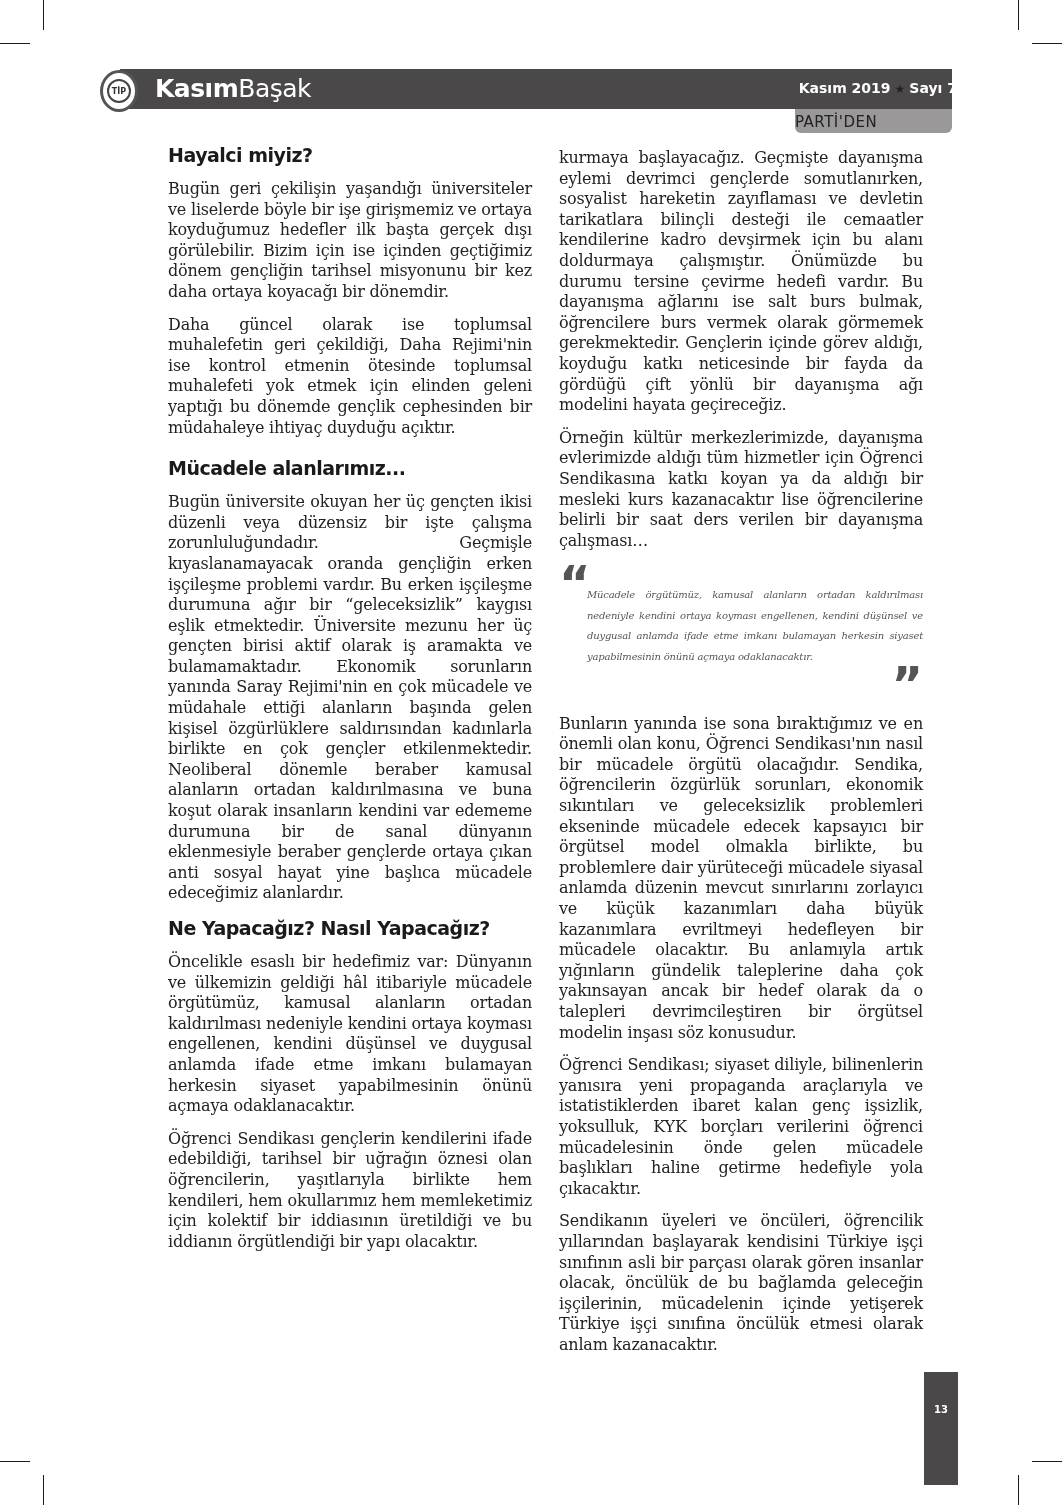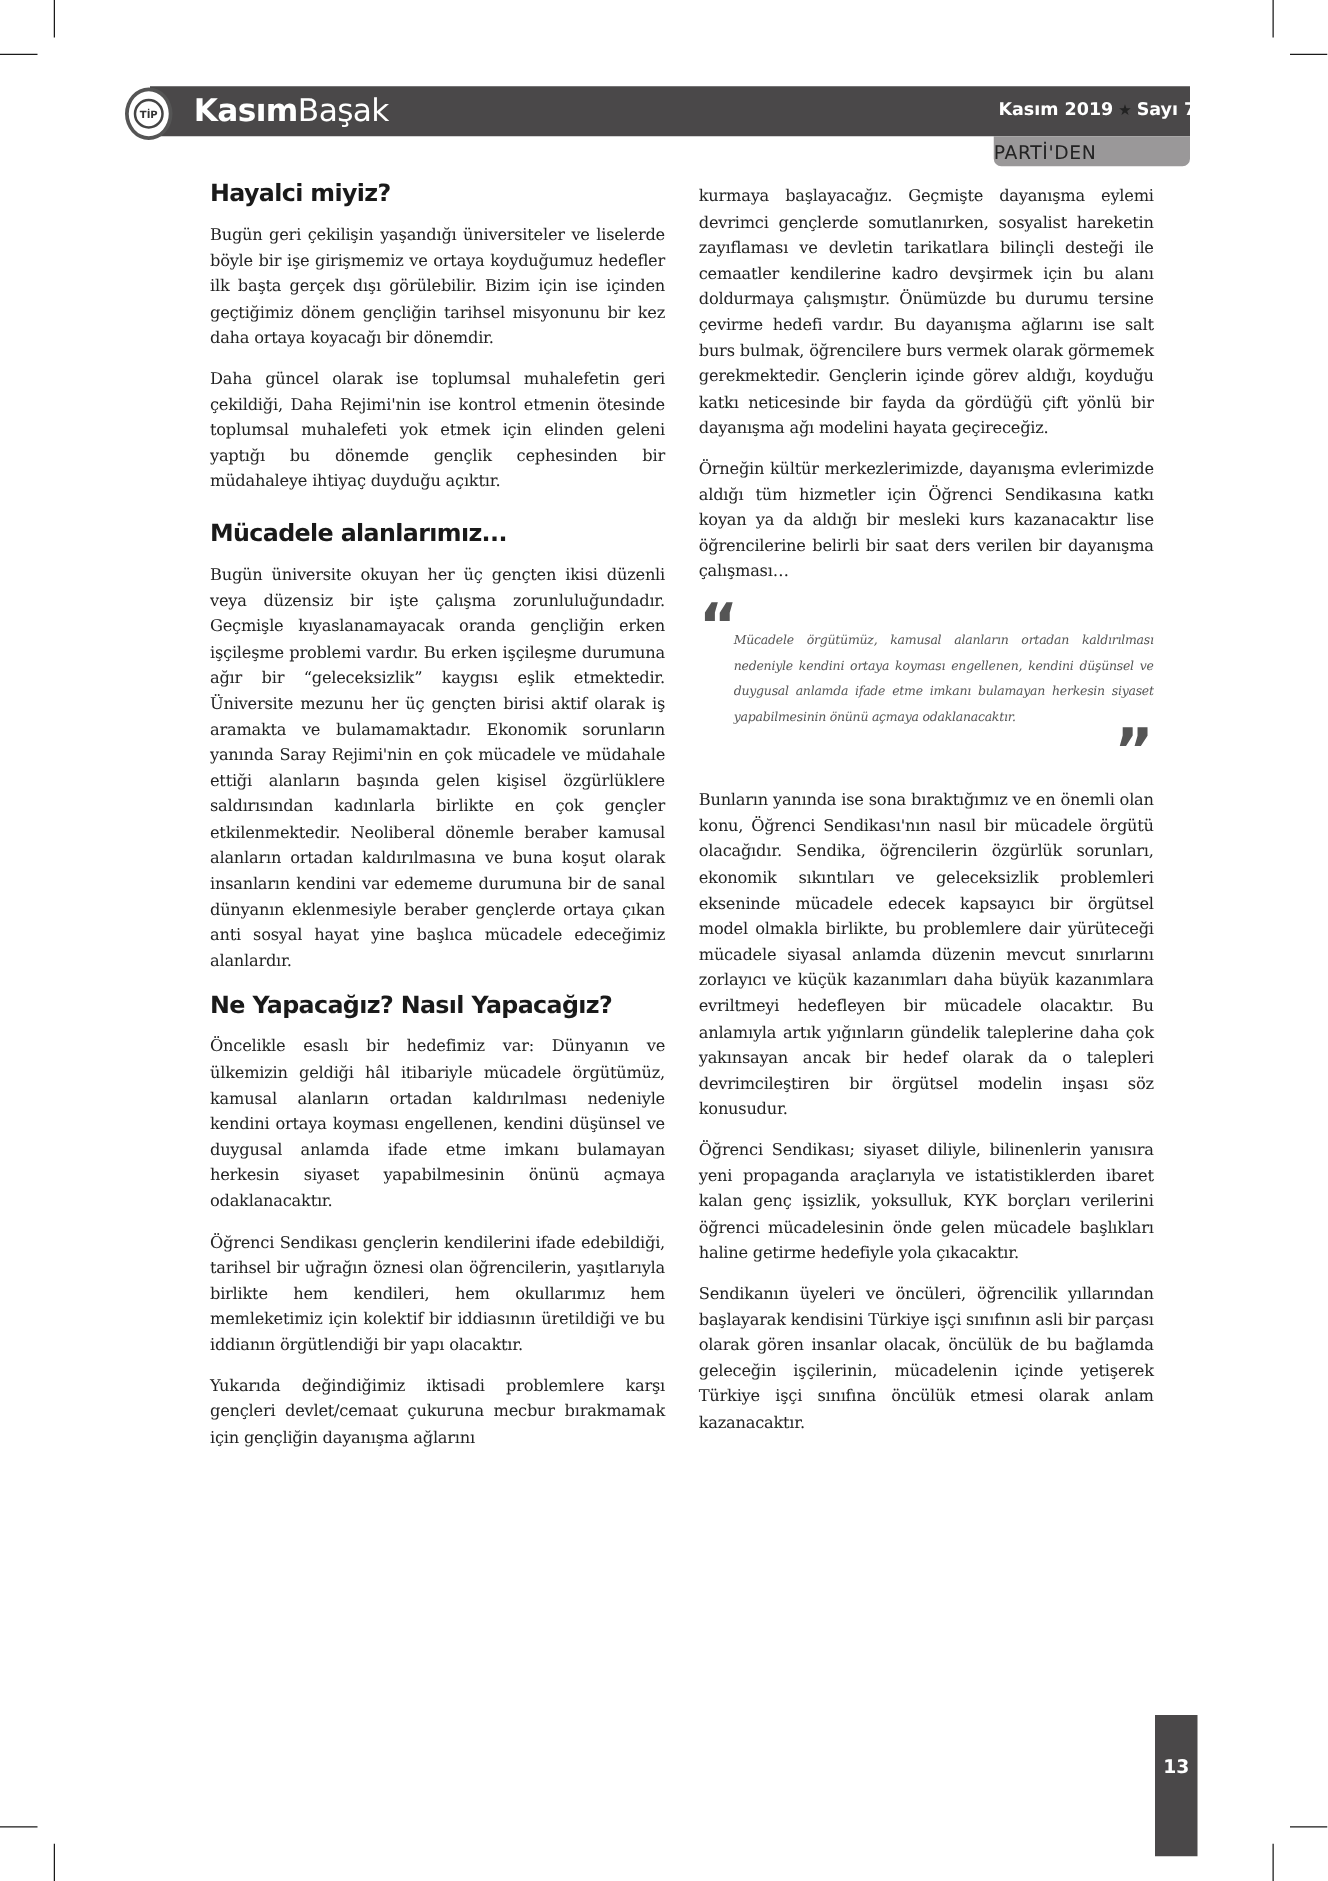--- a/index.html
+++ b/index.html
@@ -11,26 +11,26 @@
     .brand { position: absolute; left: 155px; top: 71px; font-family: "DejaVu Sans", sans-serif; font-size: 25px; color: #fff; letter-spacing: -0.5px; line-height: 36px; }
     .brand b { font-weight: bold; }
     .brand span.light { font-weight: normal; }
     .issue { position: absolute; right: 105px; top: 78px; font-family: "DejaVu Sans", sans-serif; font-weight: bold; font-size: 14px; color: #fff; line-height: 20px; white-space: nowrap; }
     .issue .star { color: #222; font-size: 12px; margin: 0 4px; }
     .section-tab { position: absolute; left: 795px; top: 109px; width: 157px; height: 24px; background: #9a9899; border-radius: 0 0 6px 6px; font-family: "DejaVu Sans", sans-serif; font-size: 15px; color: #222; line-height: 26px; letter-spacing: 0.5px; }
     .col { position: absolute; top: 143px; width: 364px; }
     .col-left { left: 168px; }
     .col-right { left: 559px; top: 148px; }
     h2 { font-family: "DejaVu Sans", sans-serif; font-weight: bold; font-size: 19px; color: #1a1a1a; margin: 0 0 12px 0; line-height: 24px; letter-spacing: -0.5px; }
-    p { font-size: 13px; line-height: 20.6px; text-align: justify; margin: 0 0 12px 0; hyphens: auto; letter-spacing: -0.2px; }
+    p { font-size: 16px; line-height: 20.6px; text-align: justify; margin: 0 0 12px 0; hyphens: auto; letter-spacing: -0.2px; }
     .quote { position: relative; margin: 14px 0 8px 0; padding: 20px 0 22px 28px; }
     .quote-open { position: absolute; left: 0; top: -6px; font-family: "DejaVu Sans", sans-serif; font-weight: bold; font-size: 48px; color: #555; line-height: 48px; }
     .quote-close { position: absolute; right: 0; bottom: -18px; font-family: "DejaVu Sans", sans-serif; font-weight: bold; font-size: 48px; color: #555; line-height: 48px; }
     .quote-text { font-style: italic; font-size: 10px; line-height: 20.6px; color: #555; text-align: justify; margin: 0; }
-    .page-num { position: absolute; left: 924px; top: 1372px; width: 34px; height: 113px; background: #4a4849; color: #fff; font-family: "DejaVu Sans", sans-serif; font-weight: bold; font-size: 15px; text-align: center; padding-top: 32px; box-sizing: border-box; }
+    .page-num { position: absolute; left: 924px; top: 1372px; width: 34px; height: 113px; background: #4a4849; color: #fff; font-family: "DejaVu Sans", sans-serif; font-weight: bold; font-size: 10px; text-align: center; padding-top: 32px; box-sizing: border-box; }
   </style>
 </head>
 <body>
 
 <div class="crop" style="left:43px;top:0;width:1px;height:30px;"></div>
 <div class="crop" style="left:0;top:43px;width:30px;height:1px;"></div>
 <div class="crop" style="left:1018px;top:0;width:1px;height:30px;"></div>
 <div class="crop" style="left:1032px;top:43px;width:30px;height:1px;"></div>
 <div class="crop" style="left:0;top:1461px;width:30px;height:1px;"></div>
 <div class="crop" style="left:43px;top:1475px;width:1px;height:30px;"></div>
@@ -51,21 +51,20 @@
   <h2>Hayalci miyiz?</h2>
   <p>Bugün geri çekilişin yaşandığı üniversiteler ve liselerde böyle bir işe girişmemiz ve ortaya koyduğumuz hedefler ilk başta gerçek dışı görülebilir. Bizim için ise içinden geçtiğimiz dönem gençliğin tarihsel misyonunu bir kez daha ortaya koyacağı bir dönemdir.</p>
   <p>Daha güncel olarak ise toplumsal muhalefetin geri çekildiği, Daha Rejimi'nin ise kontrol etmenin ötesinde toplumsal muhalefeti yok etmek için elinden geleni yaptığı bu dönemde gençlik cephesinden bir müdahaleye ihtiyaç duyduğu açıktır.</p>
 
   <h2 style="margin-top:18px;">Mücadele alanlarımız...</h2>
   <p>Bugün üniversite okuyan her üç gençten ikisi düzenli veya düzensiz bir işte çalışma zorunluluğundadır. Geçmişle kıyaslanamayacak oranda gençliğin erken işçileşme problemi vardır. Bu erken işçileşme durumuna ağır bir “geleceksizlik” kaygısı eşlik etmektedir. Üniversite mezunu her üç gençten birisi aktif olarak iş aramakta ve bulamamaktadır. Ekonomik sorunların yanında Saray Rejimi'nin en çok mücadele ve müdahale ettiği alanların başında gelen kişisel özgürlüklere saldırısından kadınlarla birlikte en çok gençler etkilenmektedir. Neoliberal dönemle beraber kamusal alanların ortadan kaldırılmasına ve buna koşut olarak insanların kendini var edememe durumuna bir de sanal dünyanın eklenmesiyle beraber gençlerde ortaya çıkan anti sosyal hayat yine başlıca mücadele edeceğimiz alanlardır.</p>
 
   <h2 style="margin-top:10px;">Ne Yapacağız? Nasıl Yapacağız?</h2>
   <p>Öncelikle esaslı bir hedefimiz var: Dünyanın ve ülkemizin geldiği hâl itibariyle mücadele örgütümüz, kamusal alanların ortadan kaldırılması nedeniyle kendini ortaya koyması engellenen, kendini düşünsel ve duygusal anlamda ifade etme imkanı bulamayan herkesin siyaset yapabilmesinin önünü açmaya odaklanacaktır.</p>
   <p>Öğrenci Sendikası gençlerin kendilerini ifade edebildiği, tarihsel bir uğrağın öznesi olan öğrencilerin, yaşıtlarıyla birlikte hem kendileri, hem okullarımız hem memleketimiz için kolektif bir iddiasının üretildiği ve bu iddianın örgütlendiği bir yapı olacaktır.</p>
-  <p>Yukarıda değindiğimiz iktisadi problemlere karşı gençleri devlet/cemaat çukuruna mecbur bırakmamak için gençliğin dayanışma ağlarını</p>
 </div>
 
 <div class="col col-right">
   <p>kurmaya başlayacağız. Geçmişte dayanışma eylemi devrimci gençlerde somutlanırken, sosyalist hareketin zayıflaması ve devletin tarikatlara bilinçli desteği ile cemaatler kendilerine kadro devşirmek için bu alanı doldurmaya çalışmıştır. Önümüzde bu durumu tersine çevirme hedefi vardır. Bu dayanışma ağlarını ise salt burs bulmak, öğrencilere burs vermek olarak görmemek gerekmektedir. Gençlerin içinde görev aldığı, koyduğu katkı neticesinde bir fayda da gördüğü çift yönlü bir dayanışma ağı modelini hayata geçireceğiz.</p>
   <p>Örneğin kültür merkezlerimizde, dayanışma evlerimizde aldığı tüm hizmetler için Öğrenci Sendikasına katkı koyan ya da aldığı bir mesleki kurs kazanacaktır lise öğrencilerine belirli bir saat ders verilen bir dayanışma çalışması…</p>
 
   <div class="quote">
     <span class="quote-open">“</span>
     <p class="quote-text">Mücadele örgütümüz, kamusal alanların ortadan kaldırılması nedeniyle kendini ortaya koyması engellenen, kendini düşünsel ve duygusal anlamda ifade etme imkanı bulamayan herkesin siyaset yapabilmesinin önünü açmaya odaklanacaktır.</p>
     <span class="quote-close">”</span>

